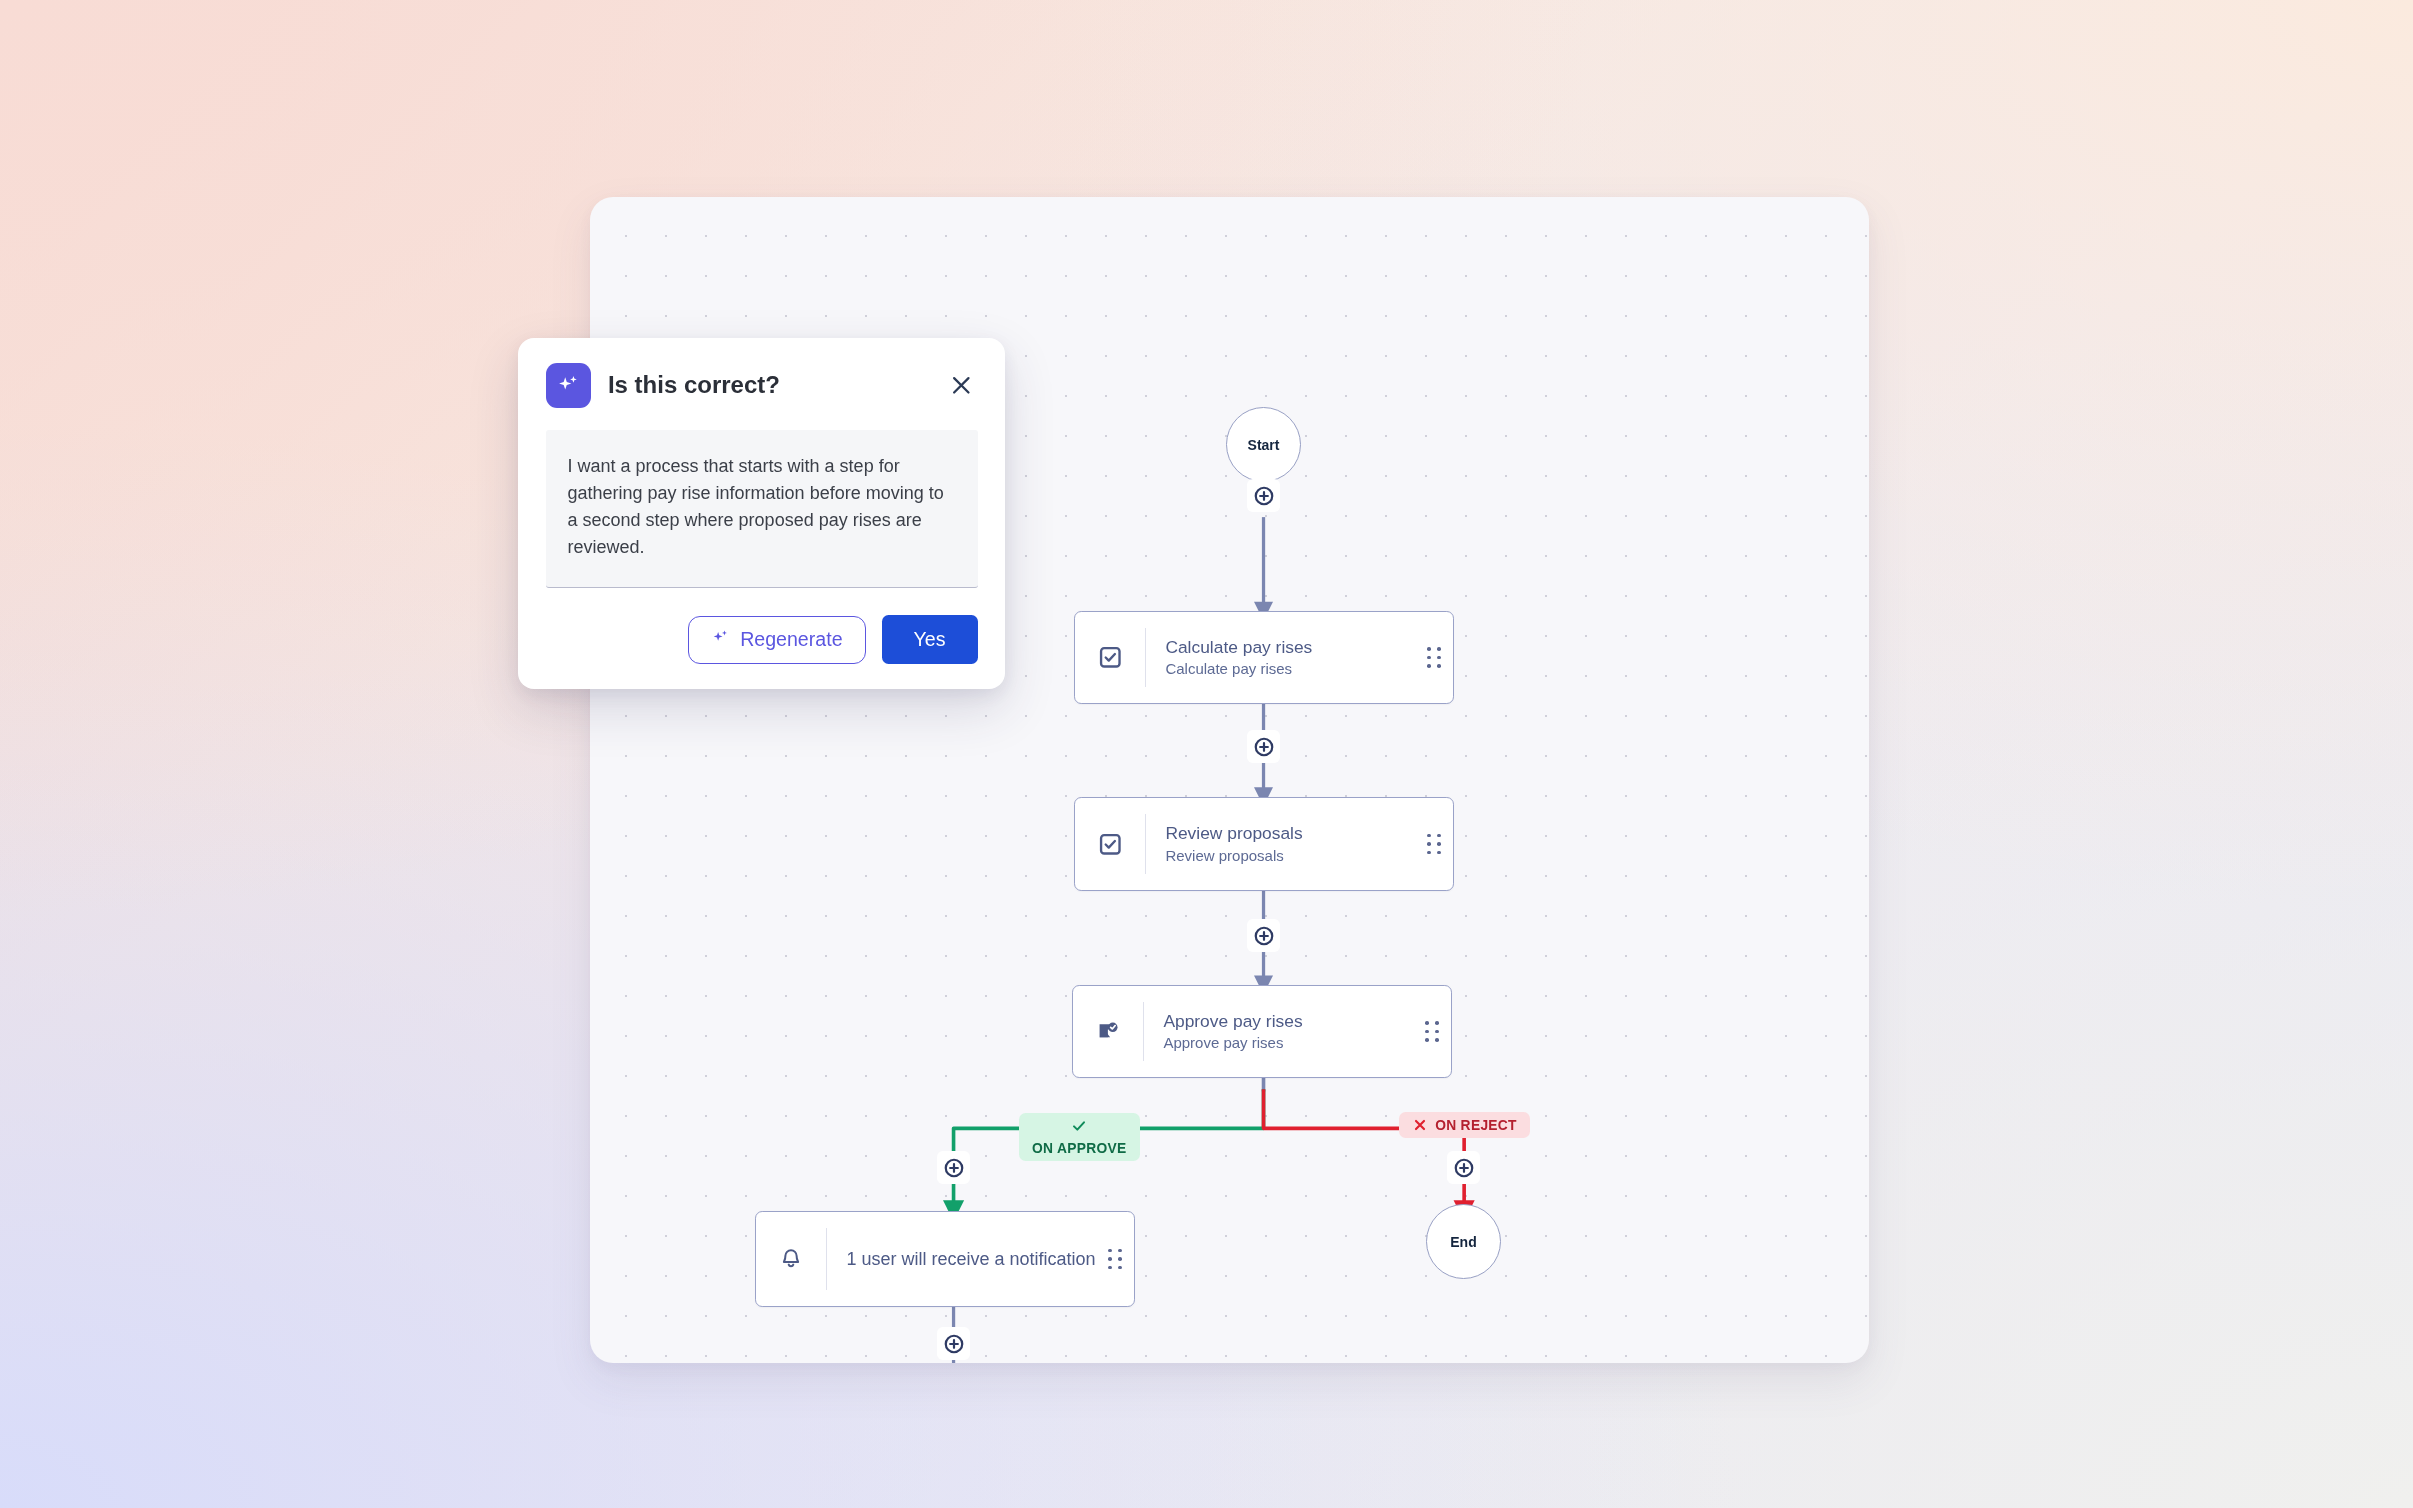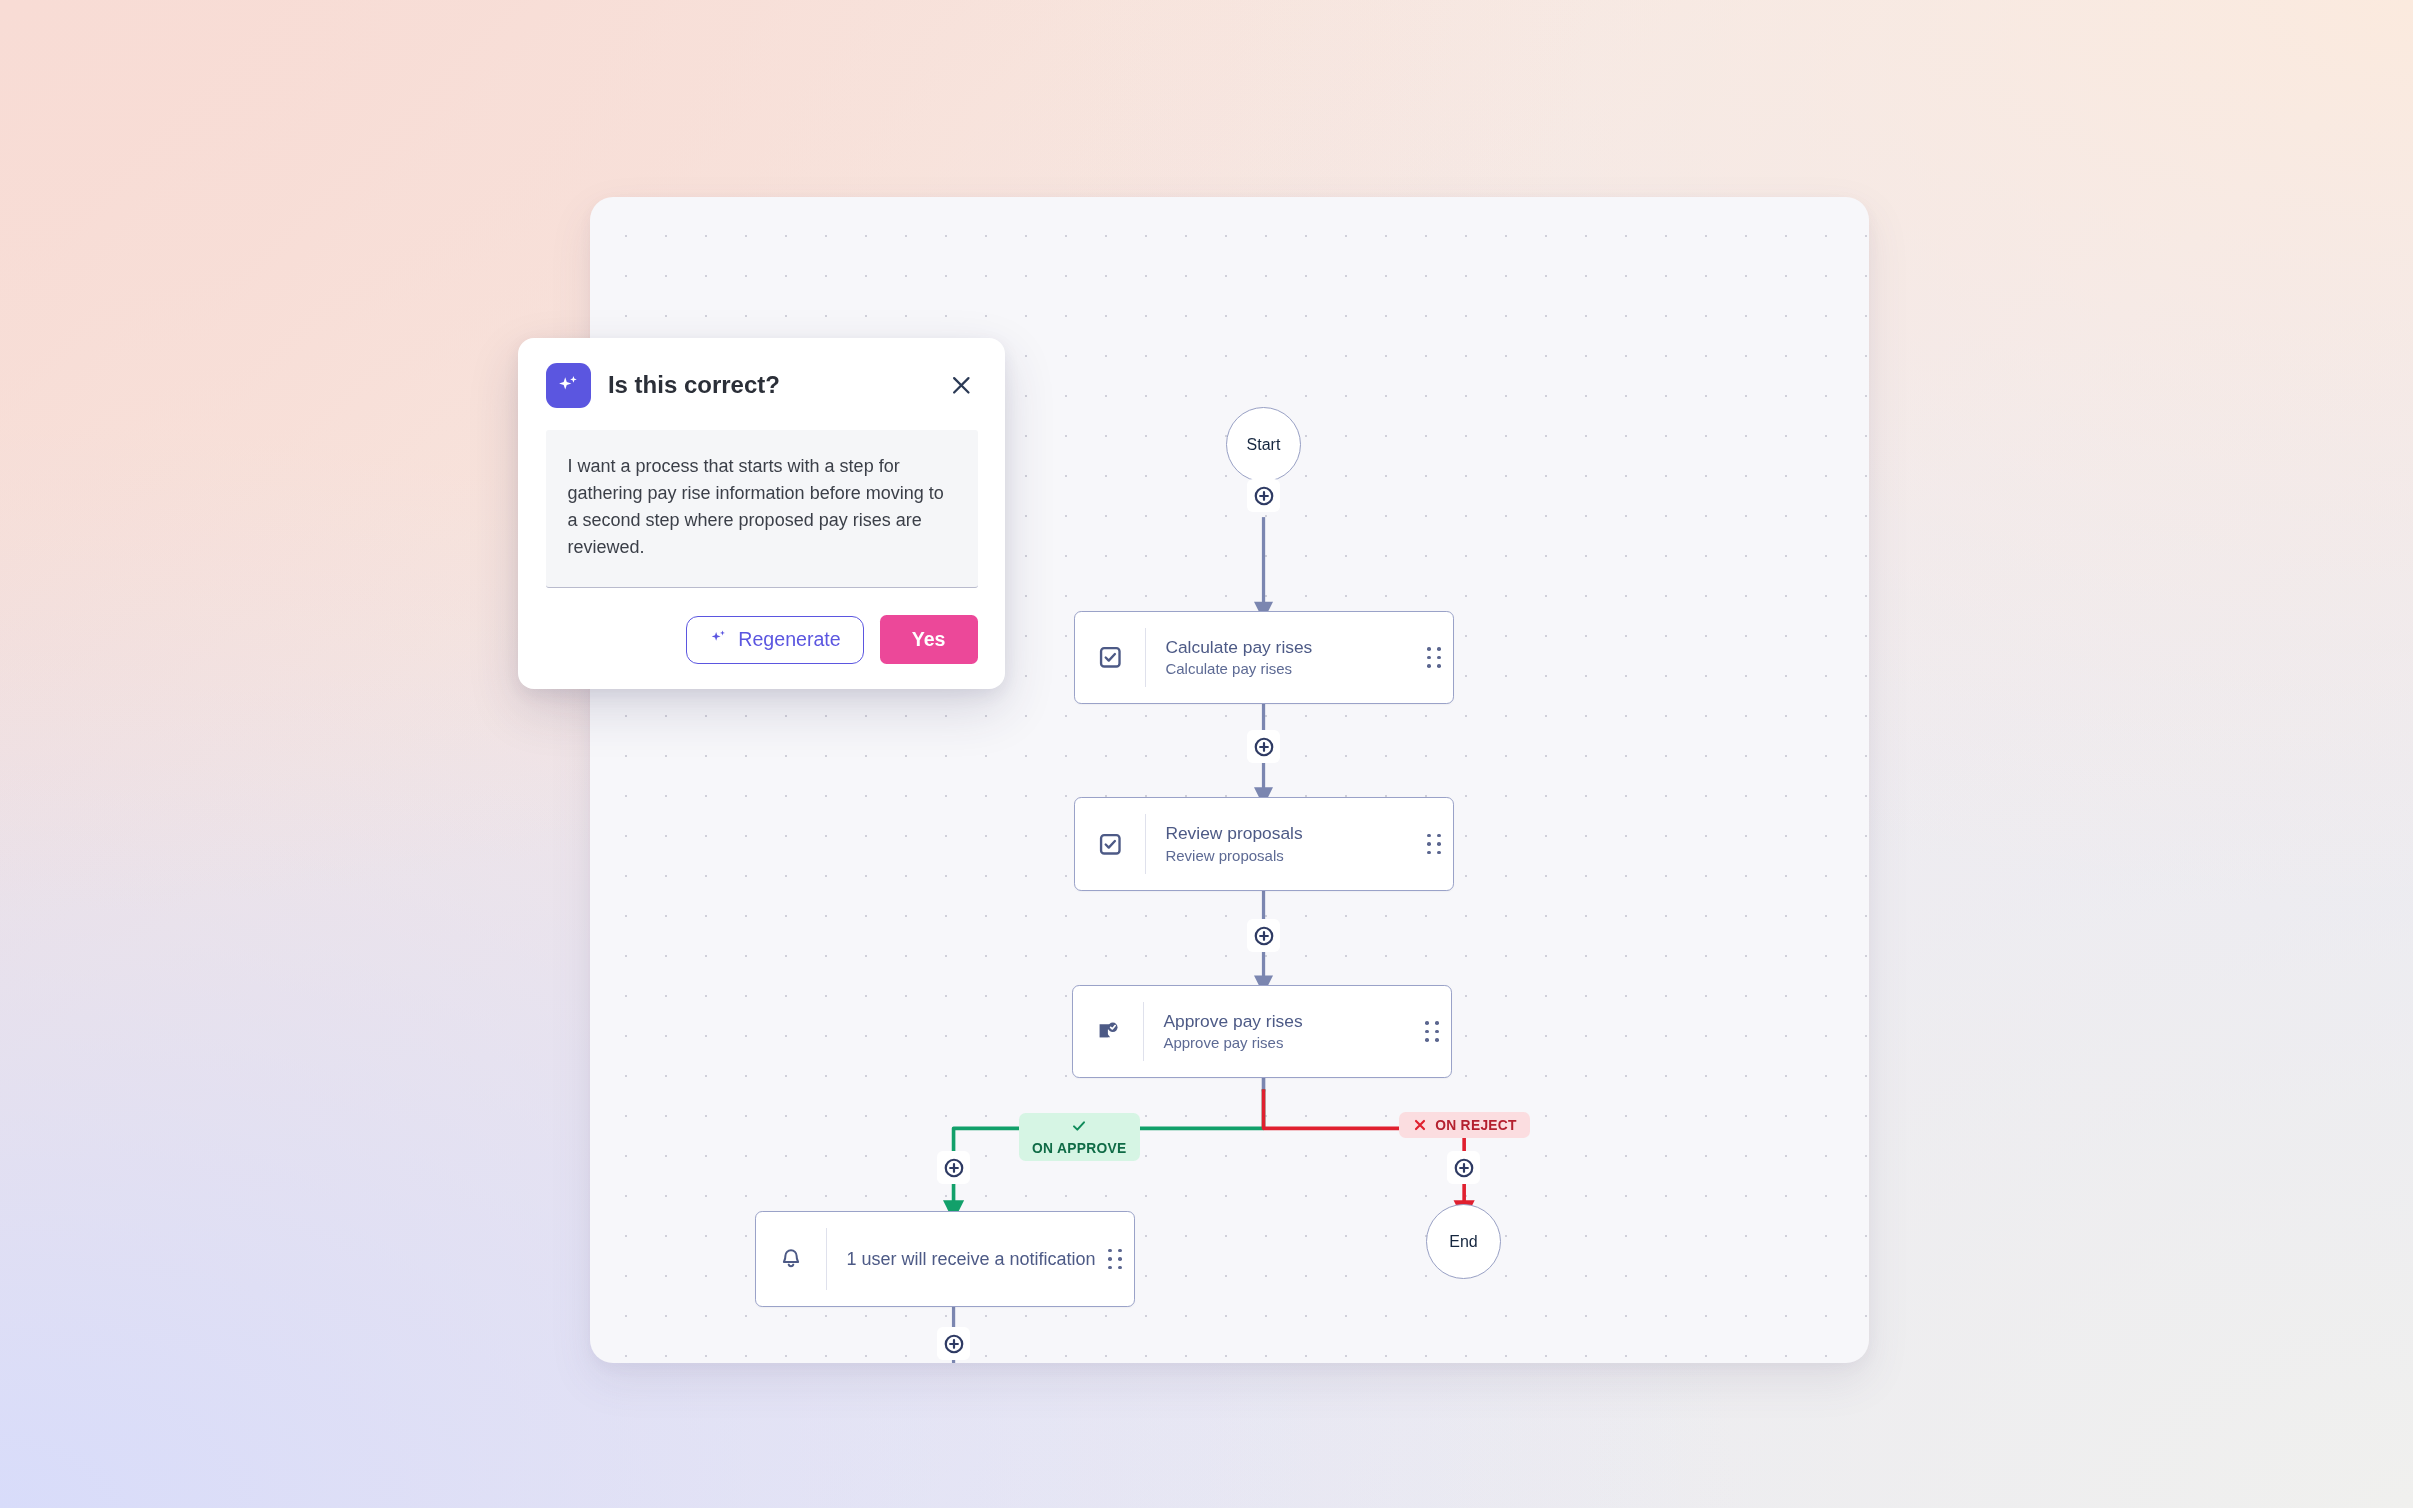--- a/index.html
+++ b/index.html
@@ -53,22 +53,22 @@
   .term-node {
     position: absolute;
     width: 75px;
     height: 75px;
     border-radius: 50%;
     background: #ffffff;
     border: 1.8px solid #98a0c4;
     display: flex;
     align-items: center;
     justify-content: center;
-    font-size: 16px;
-    font-weight: normal;
+    font-size: 14px;
+    font-weight: bold;
     color: #15263f;
     z-index: 5;
   }
 
   .task-node {
     position: absolute;
     background: #ffffff;
     border: 1.4px solid #9aa2c8;
     border-radius: 7.2px;
     display: flex;
@@ -237,27 +237,27 @@
     background: #ffffff;
     border: 1.8px solid #5b56e0;
     color: #5b56e0;
     border-radius: 12px;
     padding: 11.6px 22px;
     font-size: 19.6px;
     font-family: inherit;
     cursor: pointer;
   }
   #yes-button {
-    background: #ec4899;
+    background: #1d4ed8;
     color: #ffffff;
     border: none;
     border-radius: 6.5px;
     padding: 13px 32px;
     font-size: 19.6px;
-    font-weight: bold;
+    font-weight: normal;
     font-family: inherit;
     cursor: pointer;
   }
 </style>
 </head>
 <body>
 
 <div id="canvas-panel">
   <div id="canvas-dots"></div>
 

